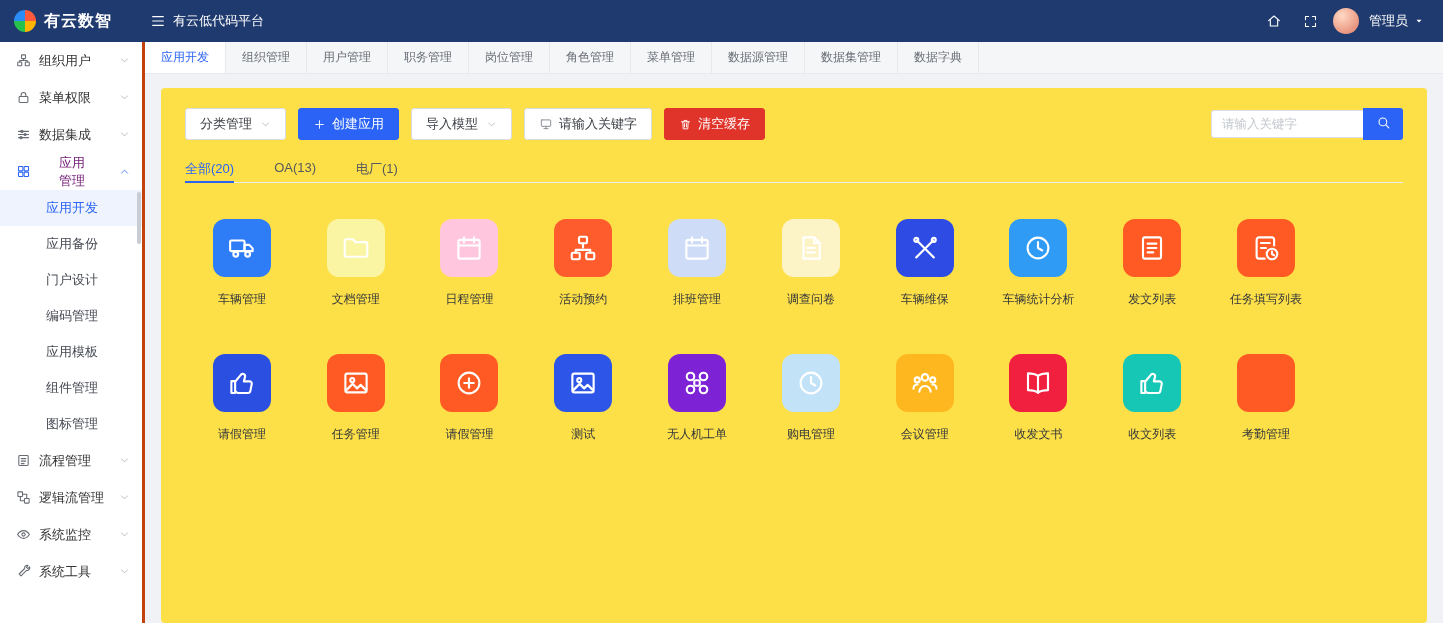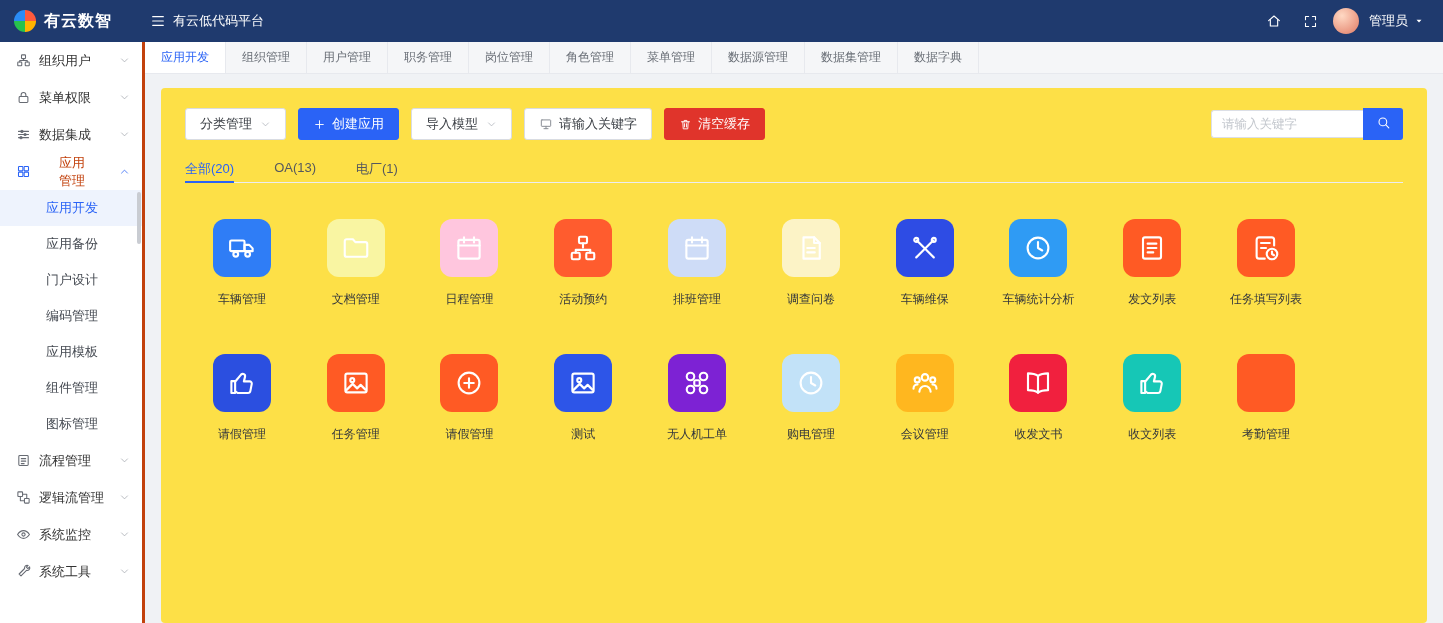--- a/index.html
+++ b/index.html
@@ -17,21 +17,21 @@
   .tb-right{margin-left:auto;display:flex;align-items:center;gap:10px;padding-right:18px;}
   .avatar{width:26px;height:26px;border-radius:50%;background:radial-gradient(circle at 35% 30%,#ffd9c4,#e8927c 75%);}
   .user-name{font-size:13px;cursor:pointer;}
   .tb-caret{display:inline-flex;margin-left:-5px;}
   
   .main{flex:1;display:flex;min-height:0;}
   .sidebar{width:145px;flex:0 0 145px;background:#fff;border-right:3px solid #c2410c;position:relative;overflow:hidden;}
   .side-item{display:flex;align-items:center;height:37px;padding:0 12px 0 16px;gap:8px;font-size:13px;color:#333;cursor:pointer;}
   .side-icn{display:inline-flex;color:#676b73;}
   .side-caret{margin-left:auto;display:inline-flex;color:#a6aab1;}
-  .side-item.active{color:#c2410c;gap:28px;}
+  .side-item.active{color:#701a75;gap:28px;}
   .side-item.active .side-icn,.side-item.active .side-caret{color:#2a63f6;}
   .side-sub{height:36px;display:flex;align-items:center;padding-left:46px;font-size:13px;color:#454a52;cursor:pointer;}
   .side-sub.active{background:#eef3fd;color:#2a63f6;}
   .side-scroll{position:absolute;right:1px;top:150px;width:4px;height:52px;border-radius:2px;background:#c9ccd2;}
   .content{flex:1;display:flex;flex-direction:column;min-width:0;}
   
   .tabsbar{height:32px;flex:0 0 32px;background:#f5f6f8;border-bottom:1px solid #e7e9ee;display:flex;align-items:stretch;}
   .tab{display:inline-flex;align-items:center;padding:0 16px;font-size:12px;color:#696e76;border-right:1px solid #e7e9ee;cursor:pointer;white-space:nowrap;}
   .tab.active{background:#fff;color:#2a63f6;}
   

